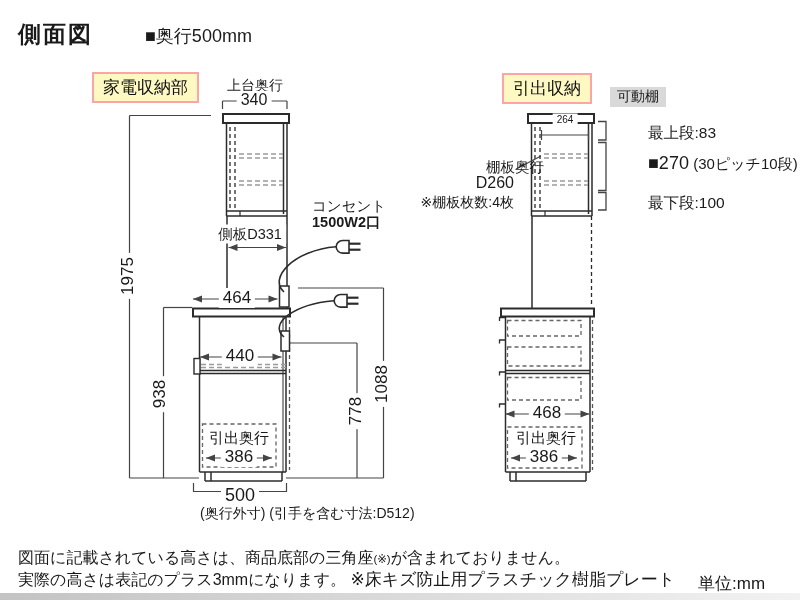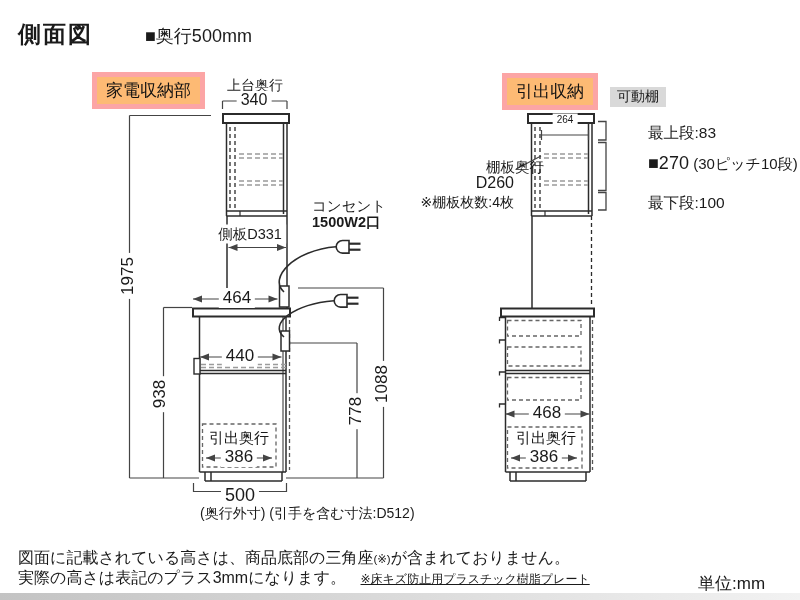--- a/index.html
+++ b/index.html
@@ -2,21 +2,21 @@
 <html><head>
 <meta charset="utf-8">
 <style>
   html,body{margin:0;padding:0;background:#fff;}
   #stage{position:relative;width:800px;height:600px;background:#fff;overflow:hidden;
          font-family:"Liberation Sans","DejaVu Sans",sans-serif;color:#1a1a1a;}
   #stage svg{position:absolute;left:0;top:0;}
   .abs{position:absolute;white-space:nowrap;}
   .t-title{font-size:23px;font-weight:bold;letter-spacing:2px;}
   .t-sub{font-size:18px;font-weight:normal;margin-left:32px;}
-  .secbox{position:absolute;border:5px solid #fca5a5;background:#fdba74;padding:2px 9px;
+  .secbox{position:absolute;border:2px solid #fca5a5;background:#fef9c3;padding:2px 9px;
           font-size:17px;white-space:nowrap;color:#111;}
   .graytag{position:absolute;background:#d9d9d9;padding:1px 7px;font-size:14px;white-space:nowrap;}
   .lbl{position:absolute;font-size:14px;white-space:nowrap;}
   .dimh{position:absolute;background:#fff;padding:0 4px;font-size:17px;white-space:nowrap;
         transform:translate(-50%,-50%);}
   .dimv{position:absolute;background:#fff;padding:0 4px;font-size:17px;white-space:nowrap;
         transform:translate(-50%,-50%) rotate(-90deg);}
   .ann{position:absolute;font-size:15.5px;white-space:nowrap;margin-left:37px;}
   .pitch-big{font-size:18px;}
   .pitch-small{font-size:15px;}
@@ -246,18 +246,18 @@
   <div class="ann" style="left:611px;top:193px;">最下段:100</div>
   <div class="dimh" style="left:547px;top:413px;">468</div>
   <div class="dimh" style="left:546px;top:438px;font-size:15px;background:transparent;">引出奥行</div>
   <div class="dimh" style="left:544px;top:457px;">386</div>
 
   <div class="note" style="left:18px;top:548px;">
     <span>図面に記載されている高さは、商品底部の三角座</span><span class="small">(※)</span><span>が含まれておりません。</span>
   </div>
   <div class="note" style="left:18px;top:568px;">
     <span>実際の高さは表記のプラス3mmになります。</span>
-    <span style="font-size:12px;margin-left:10px;text-decoration:underline;">※床キズ防止用プラスチック樹脂プレート</span>
+    <span style="font-size:17px;margin-left:0;">※床キズ防止用プラスチック樹脂プレート</span>
   </div>
   <div class="note" style="left:698px;top:572px;font-size:17px;">単位:mm</div>
 
   <div class="grad-bar"></div>
 </div>
 
 </body></html>

